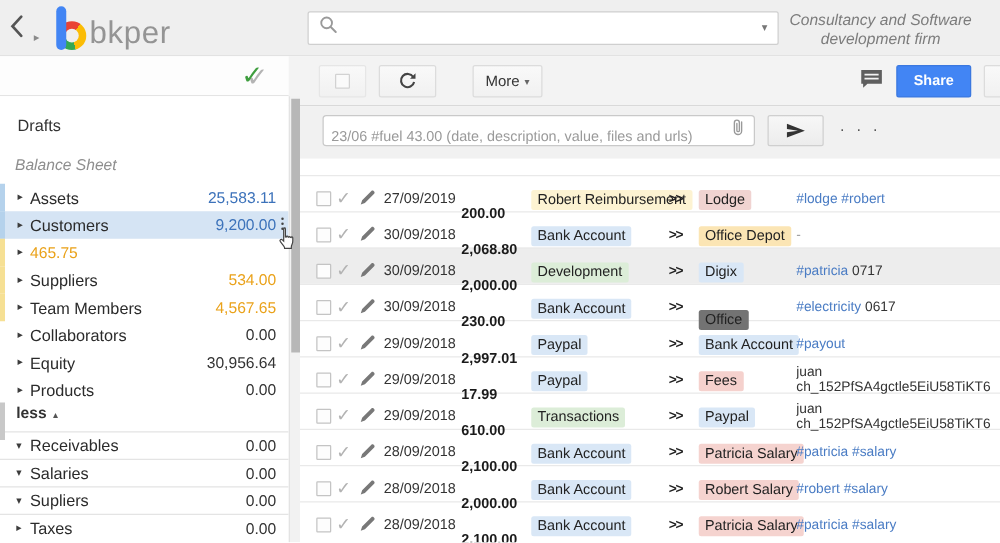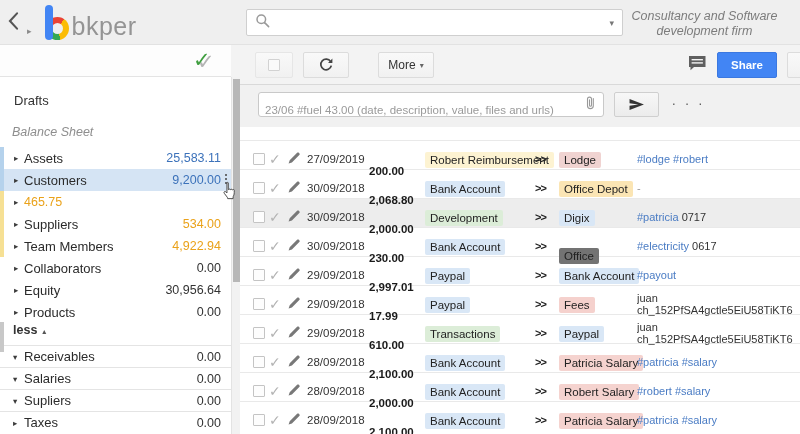--- a/index.html
+++ b/index.html
@@ -213,21 +213,21 @@
     <span class="acct-tri tri">▸</span>
     <span class="acct-name">Suppliers</span>
     <span class="acct-val orange">534.00</span>
 
   </div>
 
   <div class="acct-row">
     <span class="acct-strip" style="background: rgb(246, 224, 148);"></span>
     <span class="acct-tri tri">▸</span>
     <span class="acct-name">Team Members</span>
-    <span class="acct-val orange">4,922.94</span>
+    <span class="acct-val orange">4,567.65</span>
 
   </div>
 
   <div class="acct-row">
     <span class="acct-strip" style="background: transparent;"></span>
     <span class="acct-tri tri">▸</span>
     <span class="acct-name">Collaborators</span>
     <span class="acct-val">0.00</span>
 
   </div>

